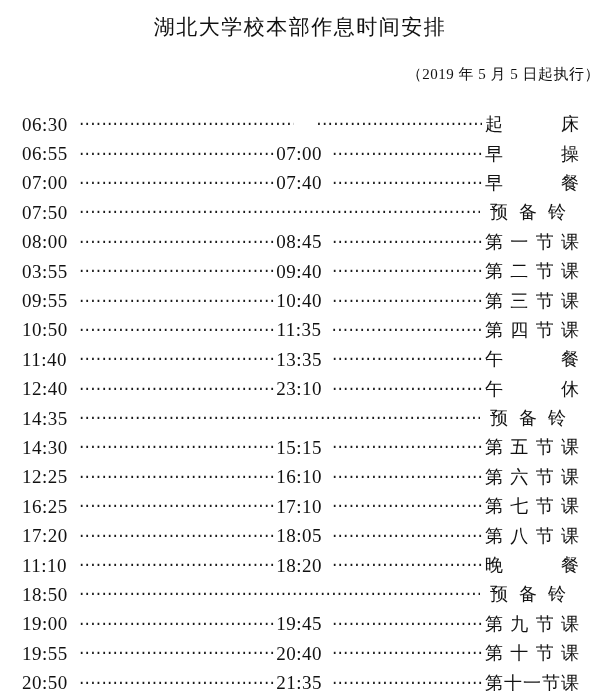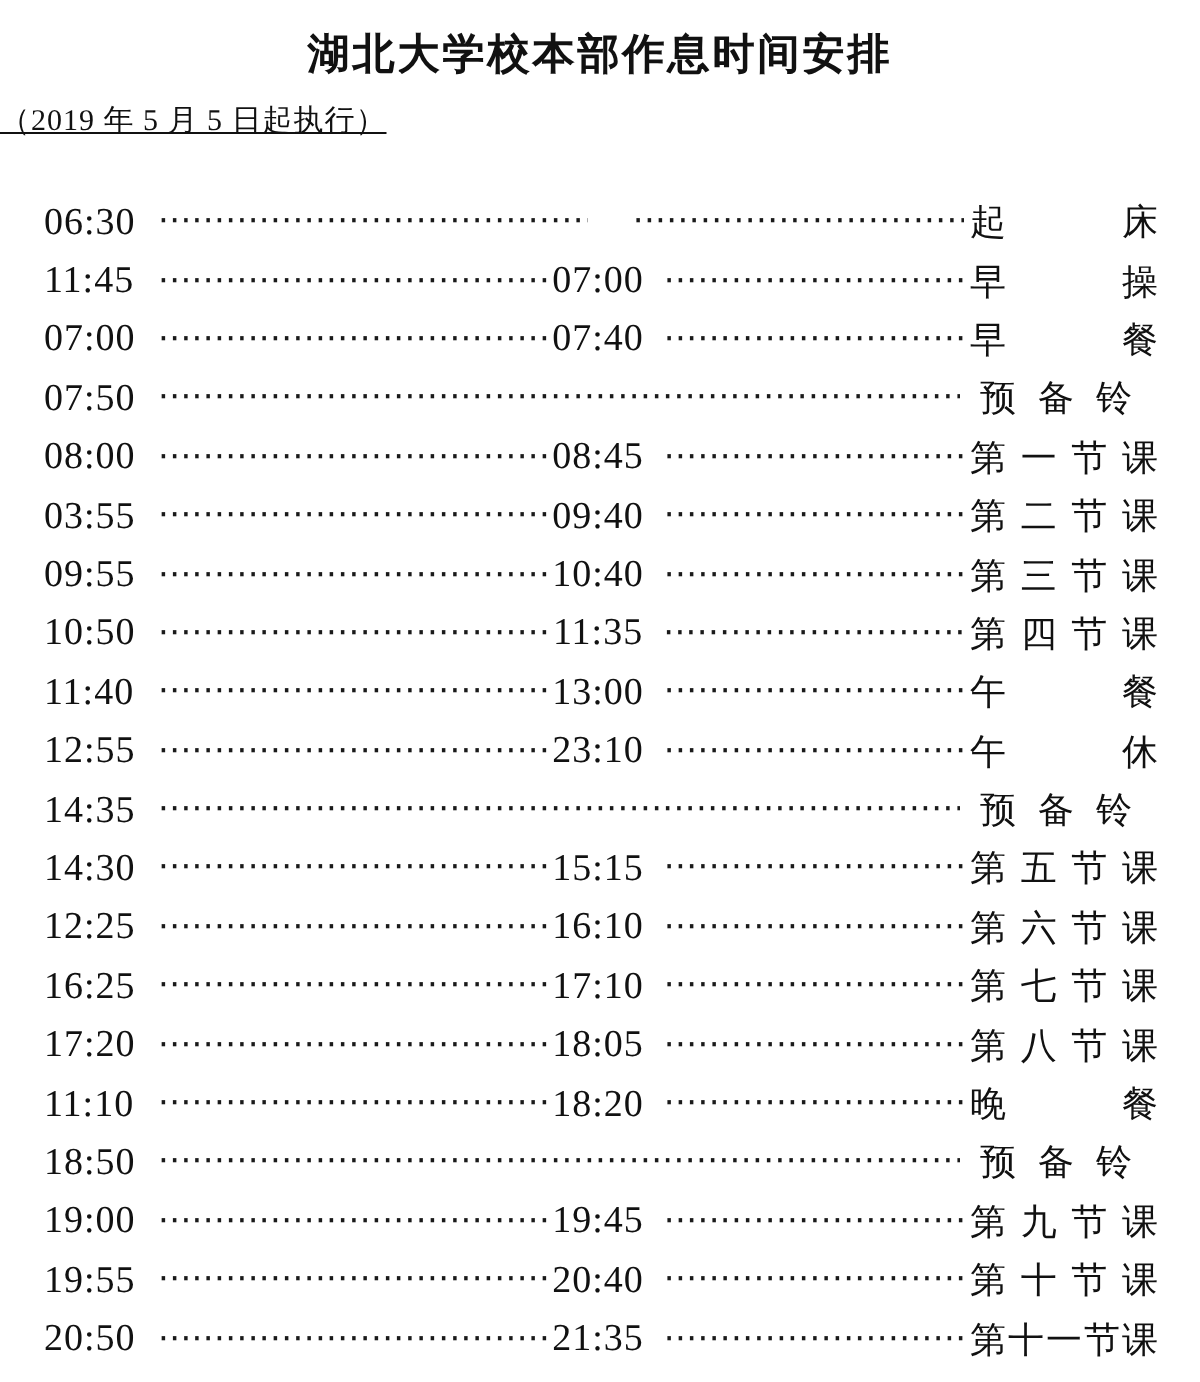--- a/index.html
+++ b/index.html
@@ -9,31 +9,30 @@
     font-family: "Liberation Serif", "DejaVu Serif", serif;
     color: #111111;
     overflow: hidden;
   }
   .page { width: 600px; height: 691px; background: #ffffff; overflow: hidden; }
 
   .title {
     text-align: center;
     padding-top: 13px;
     font-size: 21px;
-    font-weight: 700;
+    font-weight: 400;
     letter-spacing: 1.5px;
     line-height: 28px;
   }
   .subtitle {
-    text-align: left;
-    margin-top: 10px;
+    text-align: right;
+    margin-top: 23px;
     font-size: 15px;
     letter-spacing: 0.5px;
     line-height: 20px;
-    text-decoration: underline;
   }
 
   .schedule {
     margin-top: 26px;
     padding-left: 22px;
     padding-right: 21px;
   }
   .row {
     display: flex;
     align-items: center;
@@ -88,21 +87,21 @@
         <span class="time start">06:30</span>
         <span class="leader" style="flex-grow: 1.3;">································································································································································</span>
         <span class="gap"></span>
         <span class="leader" style="flex-grow: 1;">································································································································································</span>
         <span class="label">
           <span>起</span>
           <span>床</span>
         </span>
       </div>
       <div class="row">
-        <span class="time start">11:45</span>
+        <span class="time start">06:55</span>
         <span class="leader" style="flex-grow: 1.3;">································································································································································</span>
         <span class="time end">07:00</span>
         <span class="leader" style="flex-grow: 1;">································································································································································</span>
         <span class="label">
           <span>早</span>
           <span>操</span>
         </span>
       </div>
       <div class="row">
         <span class="time start">07:00</span>
@@ -167,29 +166,29 @@
         <span class="label">
           <span>第</span>
           <span>四</span>
           <span>节</span>
           <span>课</span>
         </span>
       </div>
       <div class="row">
         <span class="time start">11:40</span>
         <span class="leader" style="flex-grow: 1.3;">································································································································································</span>
-        <span class="time end">13:00</span>
+        <span class="time end">13:35</span>
         <span class="leader" style="flex-grow: 1;">································································································································································</span>
         <span class="label">
           <span>午</span>
           <span>餐</span>
         </span>
       </div>
       <div class="row">
-        <span class="time start">12:55</span>
+        <span class="time start">12:40</span>
         <span class="leader" style="flex-grow: 1.3;">································································································································································</span>
         <span class="time end">23:10</span>
         <span class="leader" style="flex-grow: 1;">································································································································································</span>
         <span class="label">
           <span>午</span>
           <span>休</span>
         </span>
       </div>
       <div class="row">
         <span class="time start">14:35</span>

